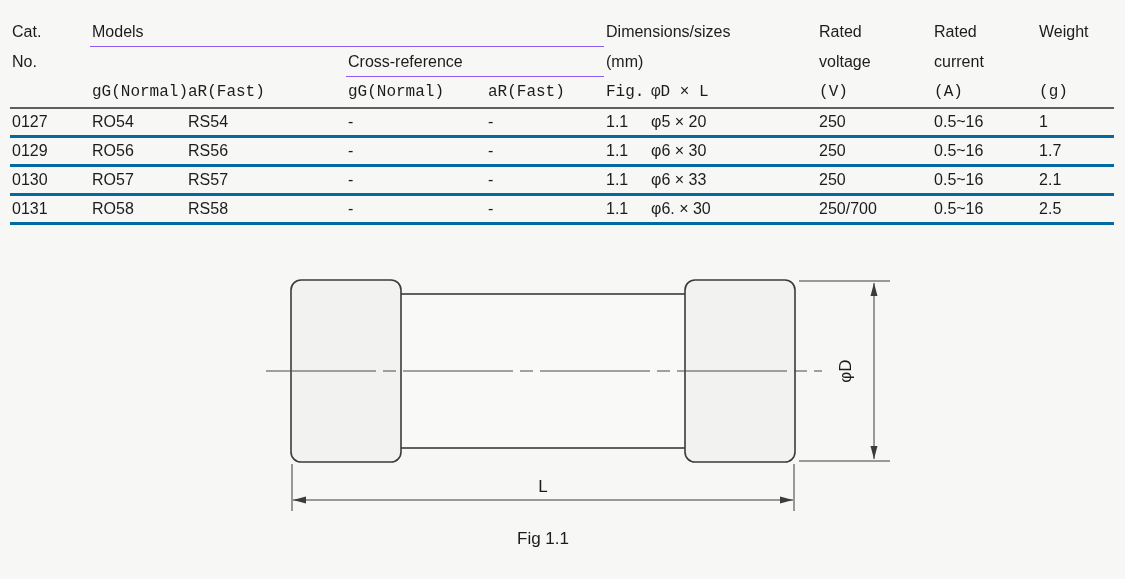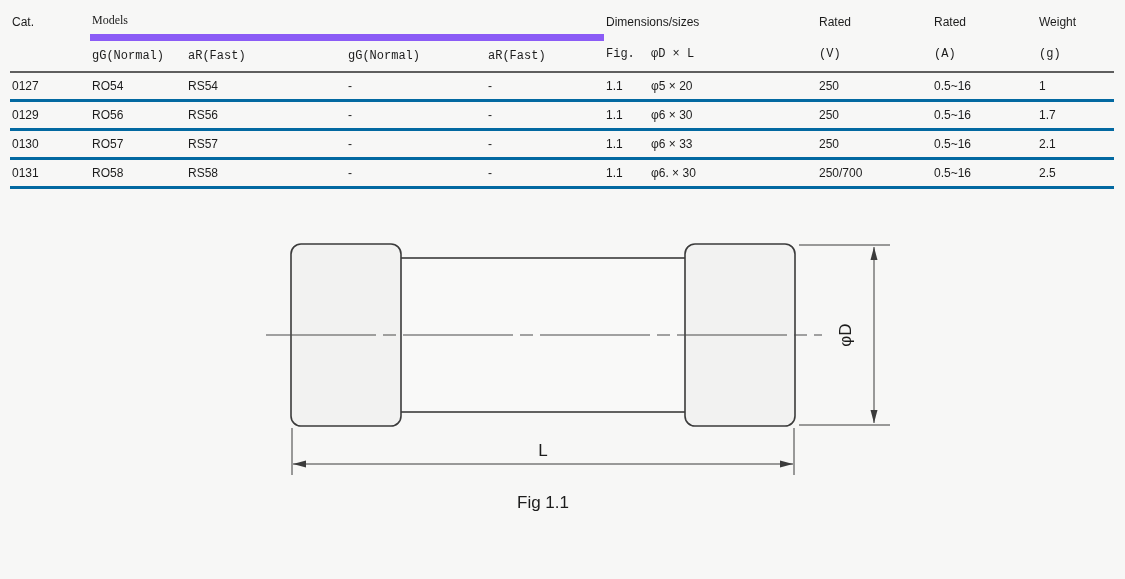--- a/index.html
+++ b/index.html
@@ -10,34 +10,35 @@
     color:#1c1c1c;
     overflow:hidden;
   }
   .sheet { width:1125px; height:579px; padding-top:6px; box-sizing:border-box; }
 
   table.spec {
     border-collapse:collapse;
     table-layout:fixed;
     width:1104px;
     margin-left:10px;
-    font-size:12px;
+    font-size:16px;
+    margin-top:12px;
   }
   table.spec th, table.spec td {
     text-align:left;
     font-weight:400;
     padding:3px 4px 3px 2px;
     white-space:nowrap;
     overflow:hidden;
     vertical-align:middle;
   }
   tr.h-a th { height:22px; }
   tr.h-b th { height:23px; }
   tr.h-c th { height:24px; border-bottom:2px solid #5f5f5f;font-family:Liberation Mono, monospace; }
-  th.u { border-bottom:7px solid #8b5cf6;font-family:Liberation Serif, serif; }
+  th.u { border-bottom:1px solid #8b5cf6; }
   tbody td { border-bottom:3px solid #0369a1; height:20px; }
 
   .figure { margin-top:46px; }
   svg { display:block; }
   .part { fill:#f2f2f1; stroke:#3b3b3b; stroke-width:1.6; }
   .part-body { fill:#f9f9f8; }
   .centerline { stroke:#4a4a4a; stroke-width:1.1; stroke-dasharray:110 7 13 7; }
   .dim { stroke:#3b3b3b; stroke-width:1; }
   .svg-label { font-family:"Liberation Sans", sans-serif; font-size:17px; fill:#1c1c1c; }
 </style>
@@ -60,20 +61,29 @@
       <col style="width:77px">
     </colgroup>
     <thead>
       <tr class="h-a">
         <th>Cat.</th>
         <th class="u" colspan="4">Models</th>
         <th colspan="2">Dimensions/sizes</th>
         <th>Rated</th>
         <th>Rated</th>
         <th>Weight</th>
+      </tr>
+      <tr class="h-b">
+        <th>No.</th>
+        <th colspan="2"></th>
+        <th class="u" colspan="2">Cross-reference</th>
+        <th colspan="2">(mm)</th>
+        <th>voltage</th>
+        <th>current</th>
+        <th></th>
       </tr>
       <tr class="h-c">
         <th></th>
         <th>gG(Normal)</th>
         <th>aR(Fast)</th>
         <th>gG(Normal)</th>
         <th>aR(Fast)</th>
         <th>Fig.</th>
         <th>φD × L</th>
         <th>(V)</th>

